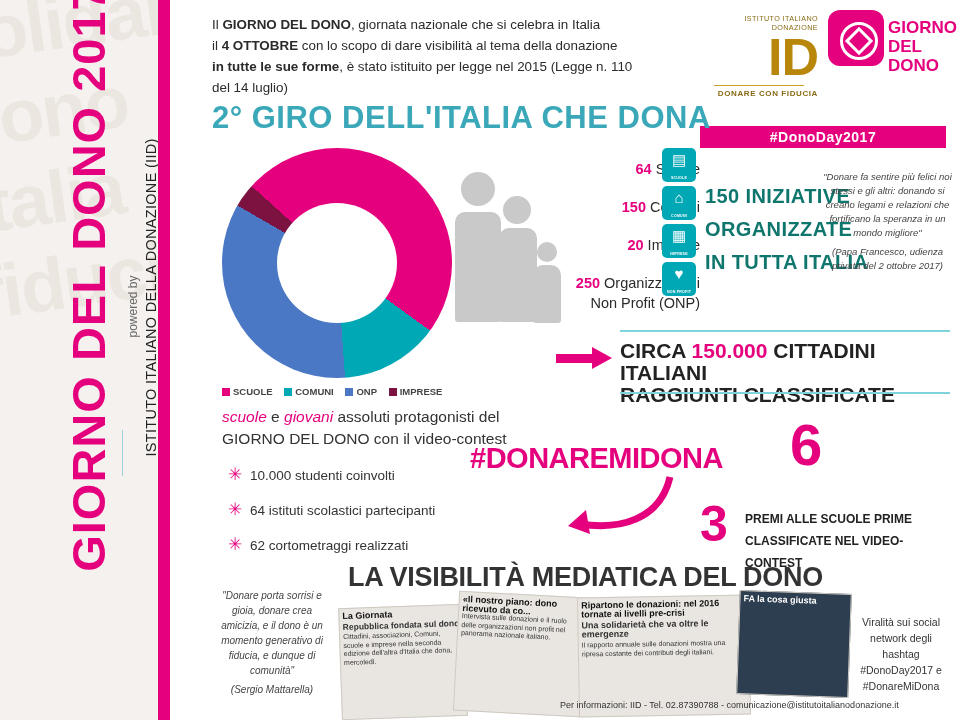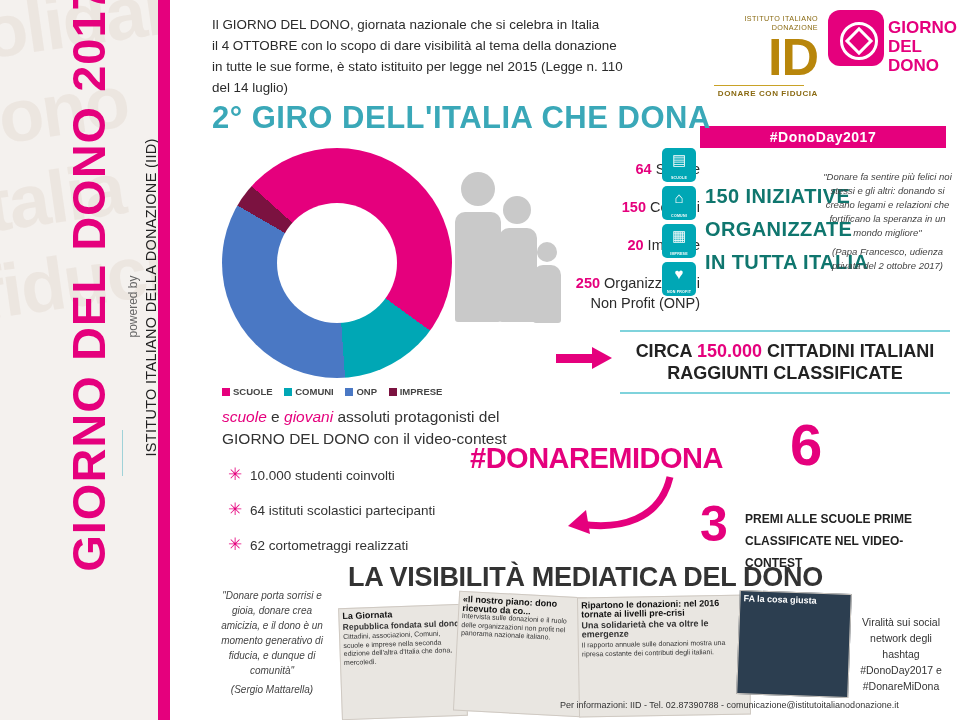--- a/index.html
+++ b/index.html
@@ -29,21 +29,21 @@
     position:absolute;left:-8px;top:290px;width:300px;transform:rotate(-90deg);
     text-align:center;font-size:12px;color:#555;white-space:nowrap;
   }
   .poweredlabel{font-size:12px;color:#666;margin-bottom:3px;}
   .iidname{font-size:14.5px;color:#222;letter-spacing:.3px;}
   .vrule{position:absolute;left:122px;top:430px;width:1px;height:46px;background:#9fd2d8;}
   .pinkstrip{position:absolute;left:158px;top:0;width:12px;height:720px;background:#e5007d;}
 
   
   .intro{position:absolute;left:212px;top:14px;width:470px;font-size:13.4px;line-height:21px;color:#2b2b2b;}
-  .intro b{font-weight:normal;}
+  .intro b{font-weight:bold;}
 
   
   .logobox{position:absolute;left:700px;top:8px;width:246px;height:120px;}
   .idlogo{position:absolute;left:0;top:0;width:118px;height:110px;text-align:right;}
   .idlogo .top{font-size:7.2px;color:#8a6a12;letter-spacing:.4px;margin-top:6px;}
   .idlogo .big{font-size:52px;font-weight:bold;color:#b8860b;line-height:50px;letter-spacing:-1px;}
   .idlogo .bot{font-size:8px;color:#8a6a12;letter-spacing:.6px;font-weight:bold;}
   .idlogo .sep{width:90px;height:1px;background:#c9a227;margin:3px auto;}
   .gdlogo{position:absolute;left:126px;top:0;width:120px;height:110px;}
   .gdmark{position:absolute;left:2px;top:2px;width:56px;height:56px;border-radius:12px;background:#e5007d;}
@@ -86,21 +86,21 @@
   .p-body{border-radius:10px 10px 3px 3px;}
 
   
   .iniz{position:absolute;left:705px;top:180px;font-size:20px;font-weight:bold;color:#0f766e;line-height:33px;letter-spacing:.4px;}
   .quote-papa{position:absolute;left:820px;top:170px;width:135px;font-size:9.5px;line-height:14px;color:#444;font-style:italic;text-align:center;}
 
   
   .arrow{position:absolute;left:556px;top:344px;width:60px;height:30px;}
   .arrow .shaft{position:absolute;left:0;top:10px;width:38px;height:9px;background:#e5007d;}
   .arrow .head{position:absolute;left:36px;top:3px;width:0;height:0;border-left:20px solid #e5007d;border-top:11px solid transparent;border-bottom:11px solid transparent;}
-  .cittadini{position:absolute;left:620px;top:340px;width:330px;font-size:18px;font-weight:bold;color:#222;line-height:22px;text-align:center;}
+  .cittadini{position:absolute;left:620px;top:340px;width:330px;font-size:21px;font-weight:bold;color:#222;line-height:22px;}
   .cittadini b{color:#e5007d;}
   .hline{position:absolute;background:#7fd3dc;height:2px;}
 
   
   .sg{position:absolute;left:222px;top:406px;width:300px;font-size:15.5px;line-height:22px;color:#333;}
   .sg .em{color:#e5007d;font-style:italic;}
   .bullets{position:absolute;left:228px;top:458px;width:300px;font-size:13.5px;line-height:34px;color:#333;}
   .ast{display:inline-block;width:22px;color:#e5007d;font-size:17px;}
 
   

